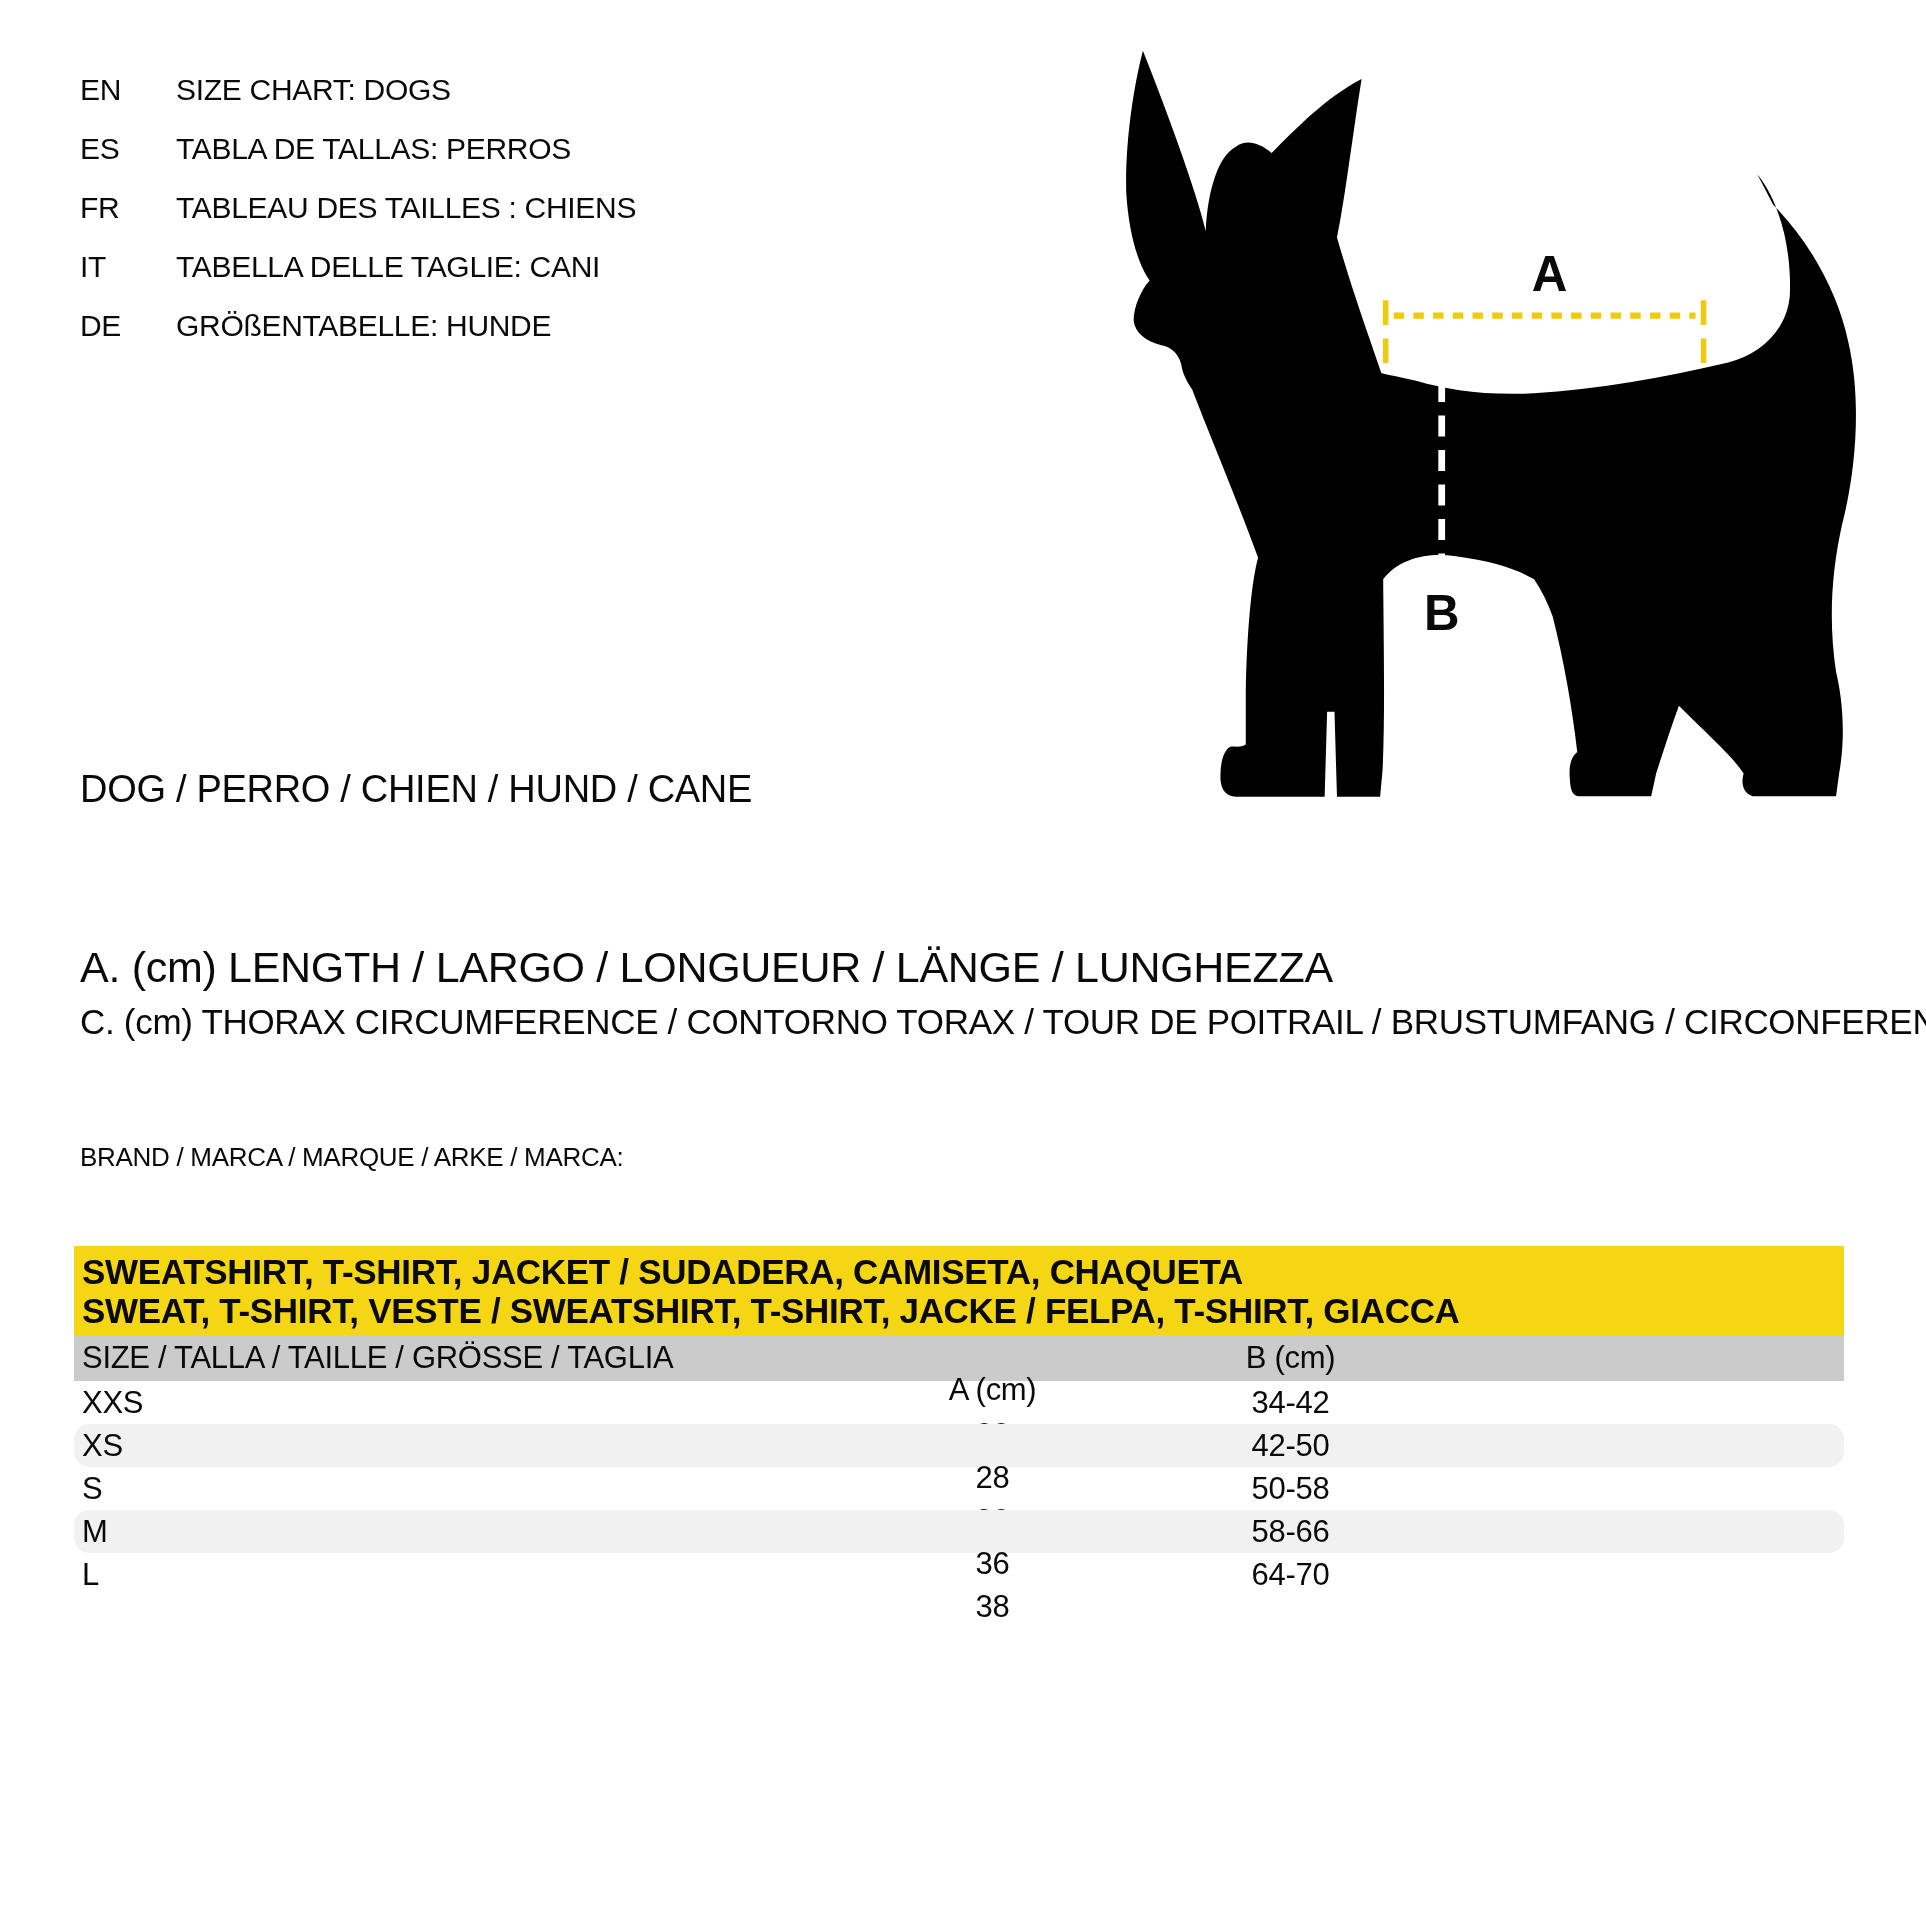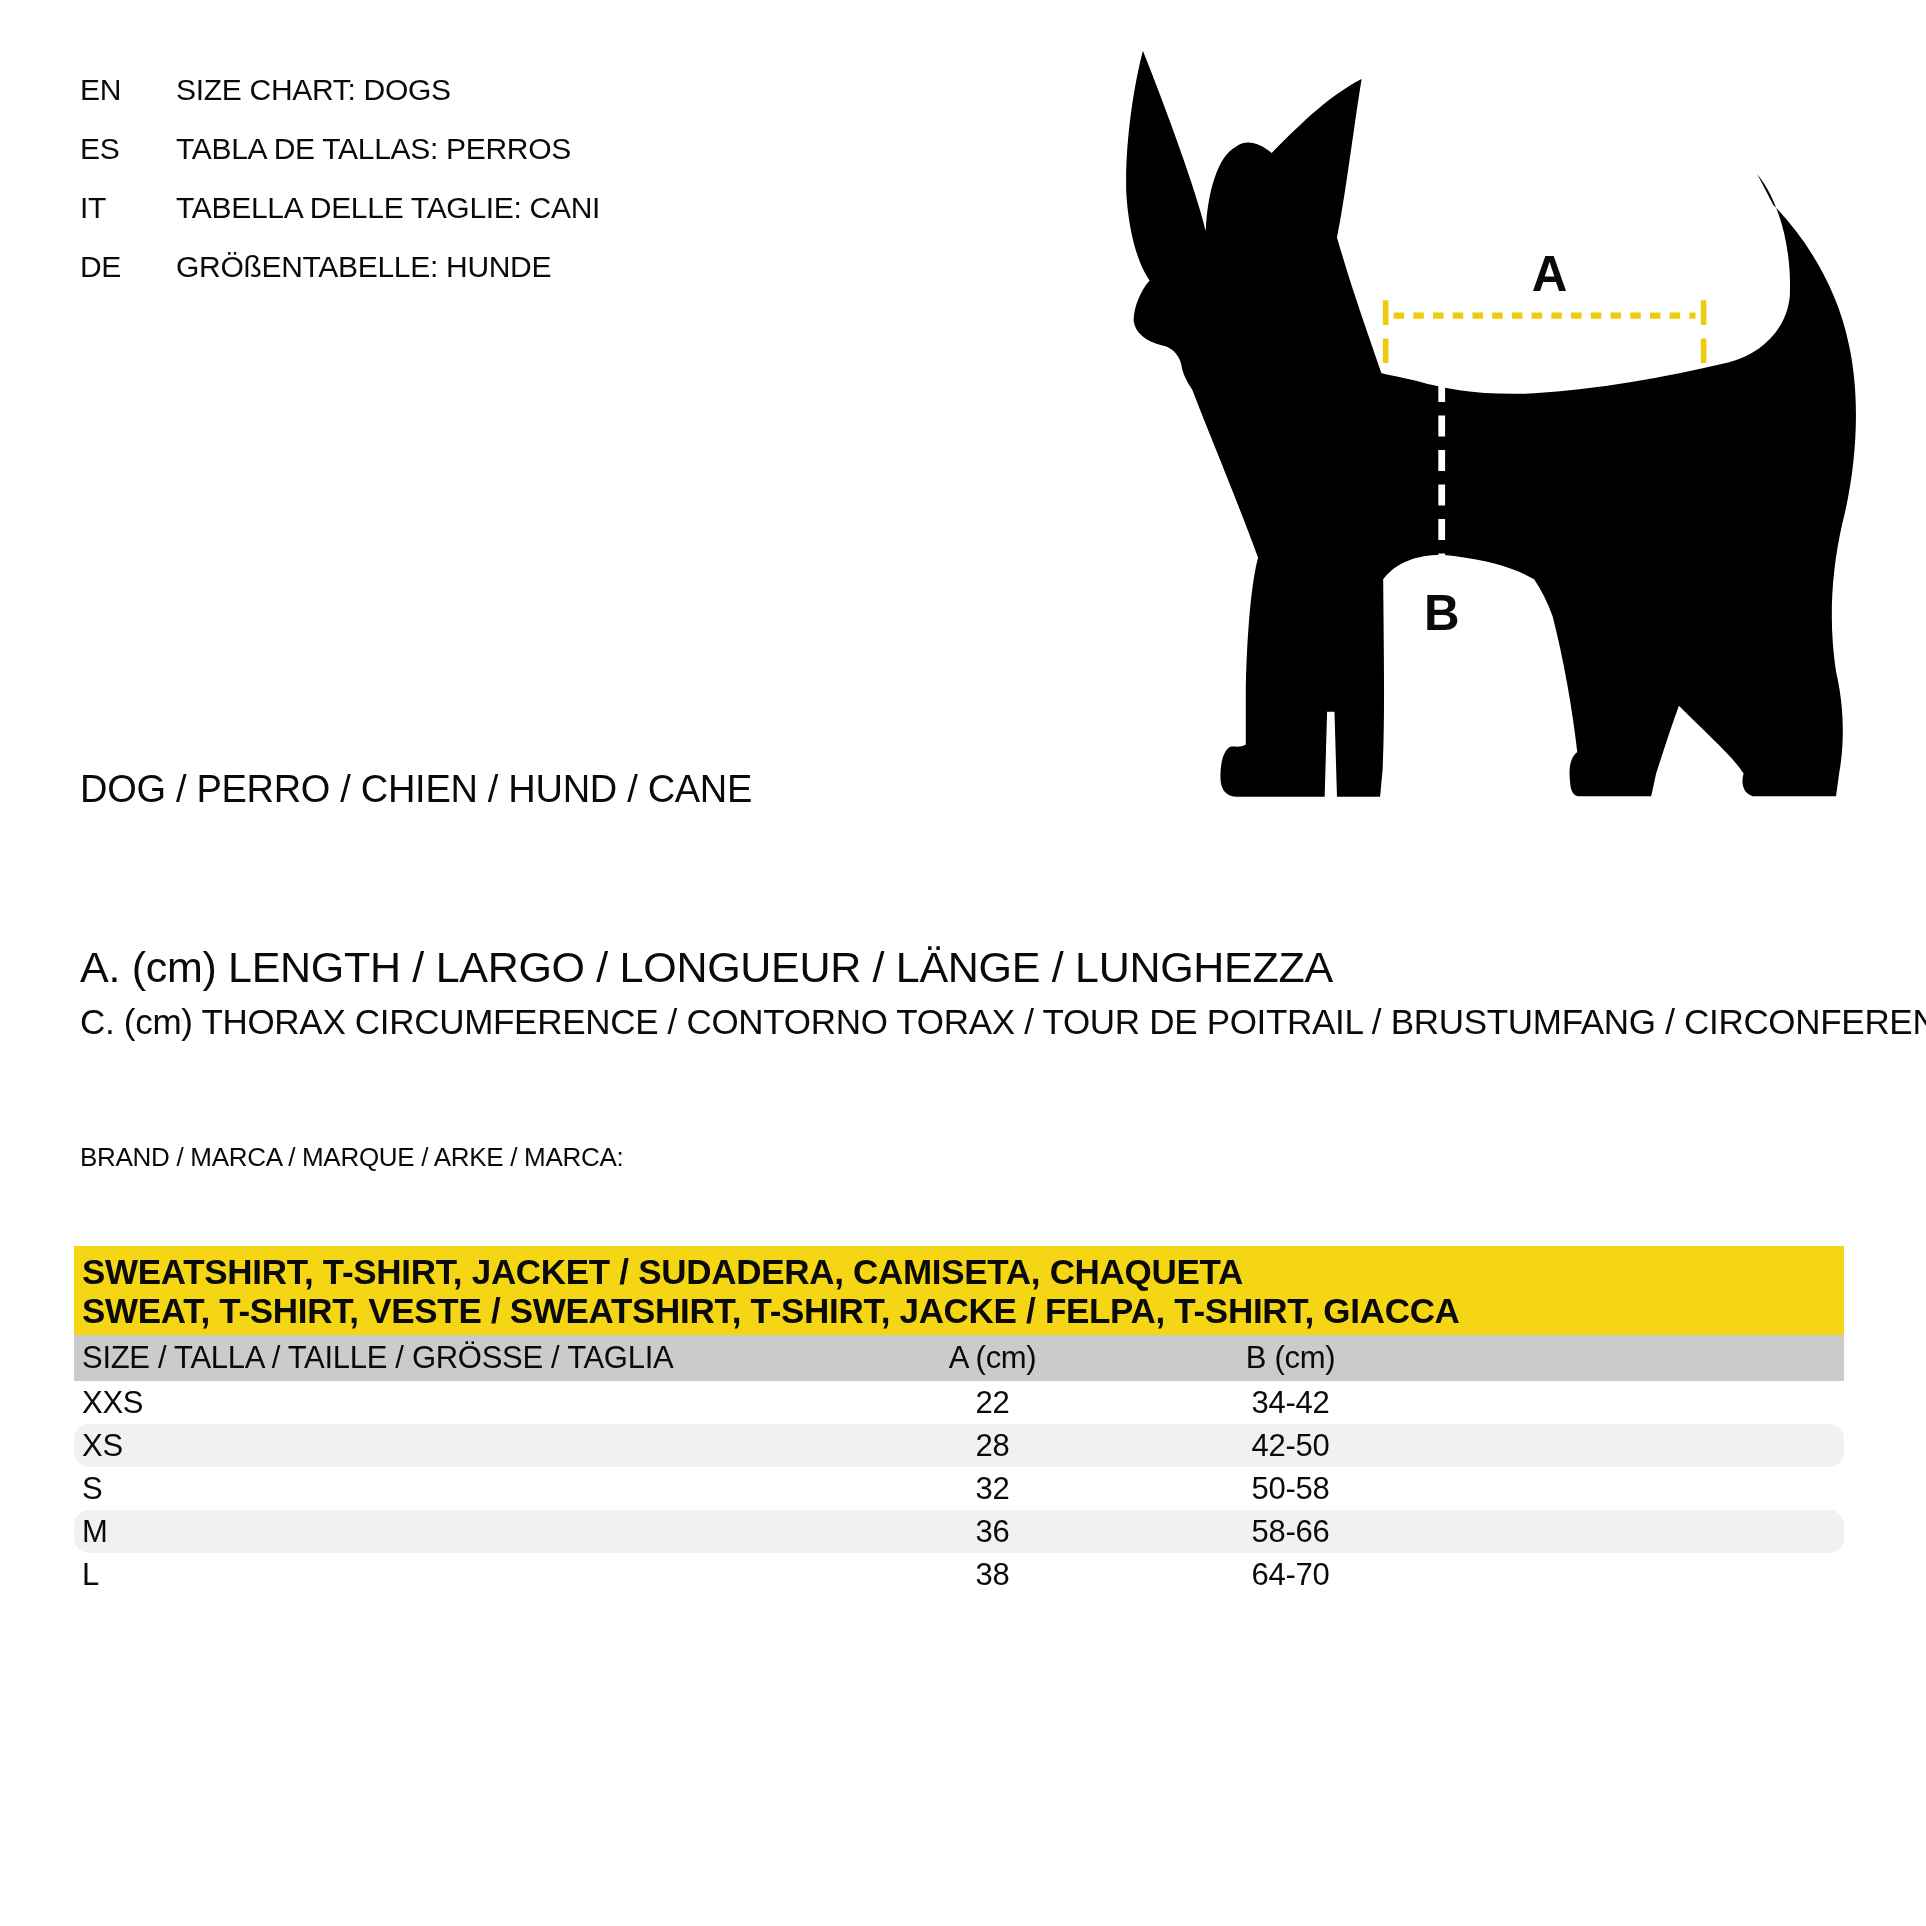--- a/index.html
+++ b/index.html
@@ -40,34 +40,38 @@
   #banner{left:74px;top:1246px;width:1770px;height:89px;background:var(--banner-yellow);padding:5.5px 0 0 8px;}
   .banner-line{font-size:35px;font-weight:bold;line-height:39px;letter-spacing:-0.3px;white-space:nowrap;}
 
   
   #size-table{left:74px;top:1335px;width:1770px;}
   .t-row{position:relative;width:100%;height:43px;}
   .t-header{height:46px;background:var(--header-gray);}
   .t-row.striped{background:var(--stripe-gray);border-radius:15px;}
   .cell{position:absolute;top:0;height:100%;display:flex;align-items:center;font-size:31px;letter-spacing:-0.3px;}
   .cell-size{left:8px;}
-  .cell-a{left:826px;width:185px;justify-content:center;}
+  .cell-a{left:826px;width:185px;justify-content:center;margin-top:32px;}
   .cell-b{left:1124px;width:185px;justify-content:center;}
 </style>
 </head>
 <body>
 
 <div id="lang-list" class="abs">
     <div class="lang-row">
       <span class="lang-code">EN</span>
       <span class="lang-title">SIZE CHART: DOGS</span>
     </div>
     <div class="lang-row">
       <span class="lang-code">ES</span>
       <span class="lang-title">TABLA DE TALLAS: PERROS</span>
+    </div>
+    <div class="lang-row">
+      <span class="lang-code">FR</span>
+      <span class="lang-title">TABLEAU DES TAILLES : CHIENS</span>
     </div>
     <div class="lang-row">
       <span class="lang-code">IT</span>
       <span class="lang-title">TABELLA DELLE TAGLIE: CANI</span>
     </div>
     <div class="lang-row">
       <span class="lang-code">DE</span>
       <span class="lang-title">GRÖßENTABELLE: HUNDE</span>
     </div>
   </div>

